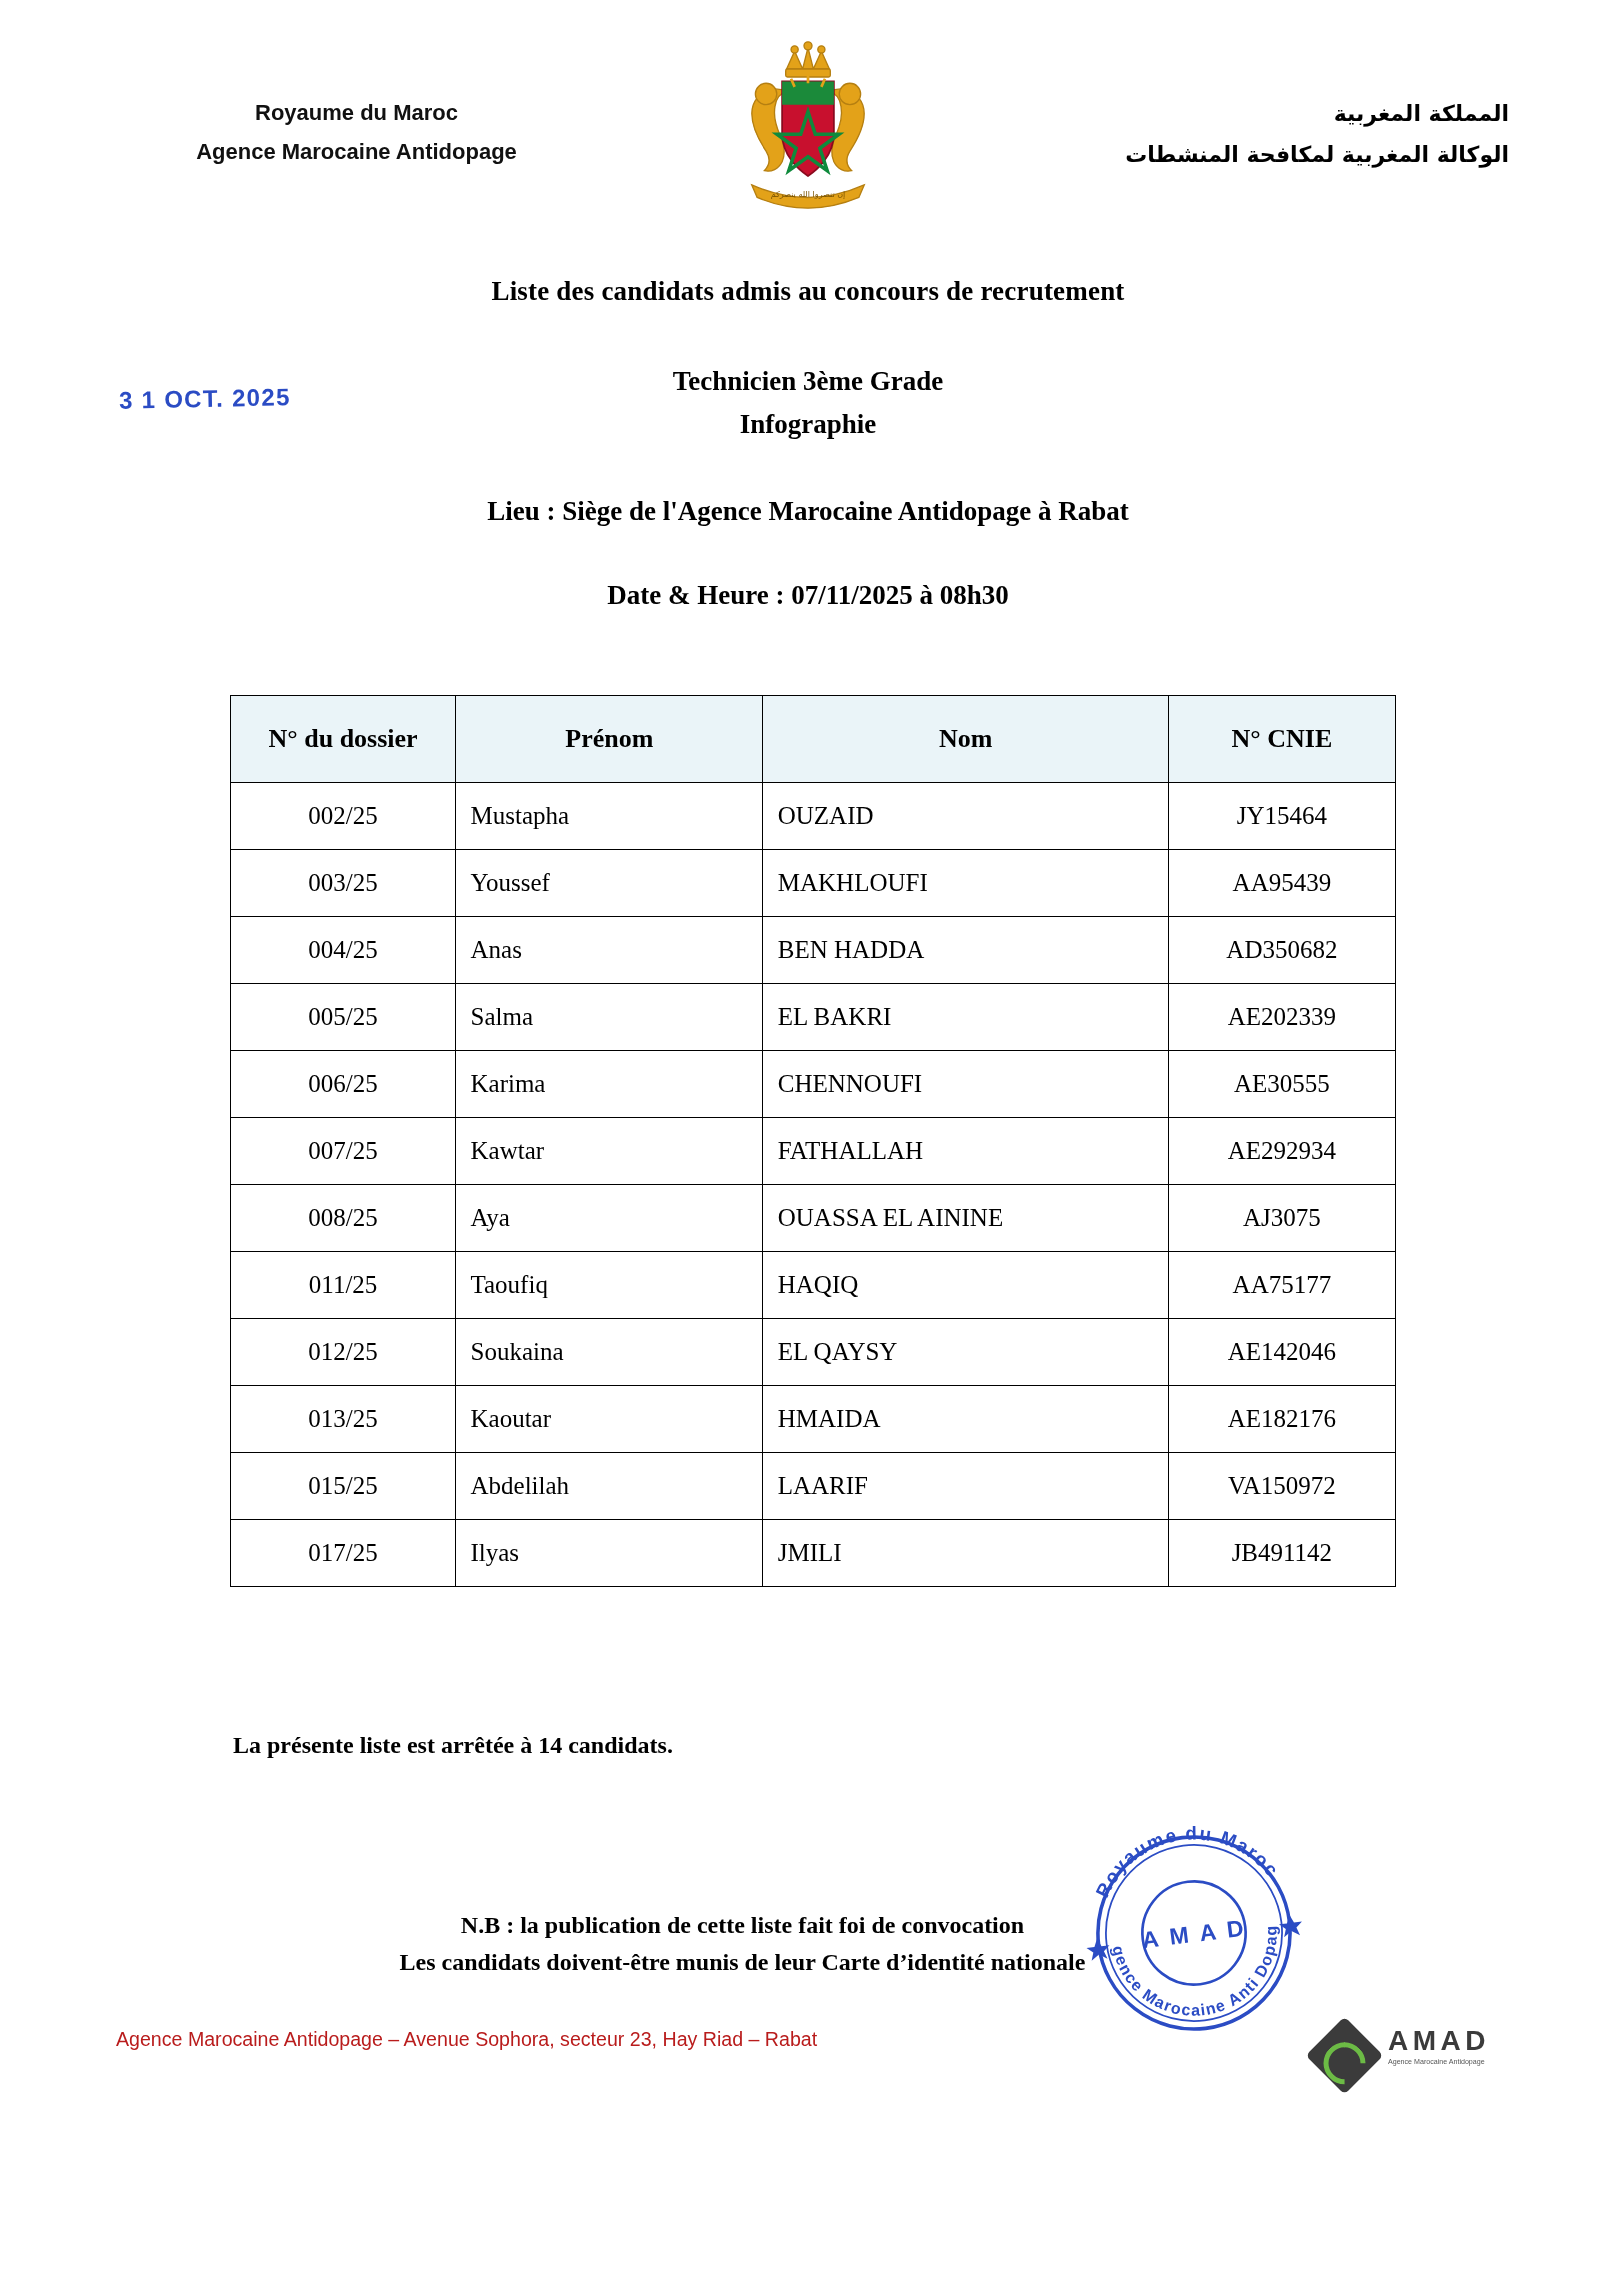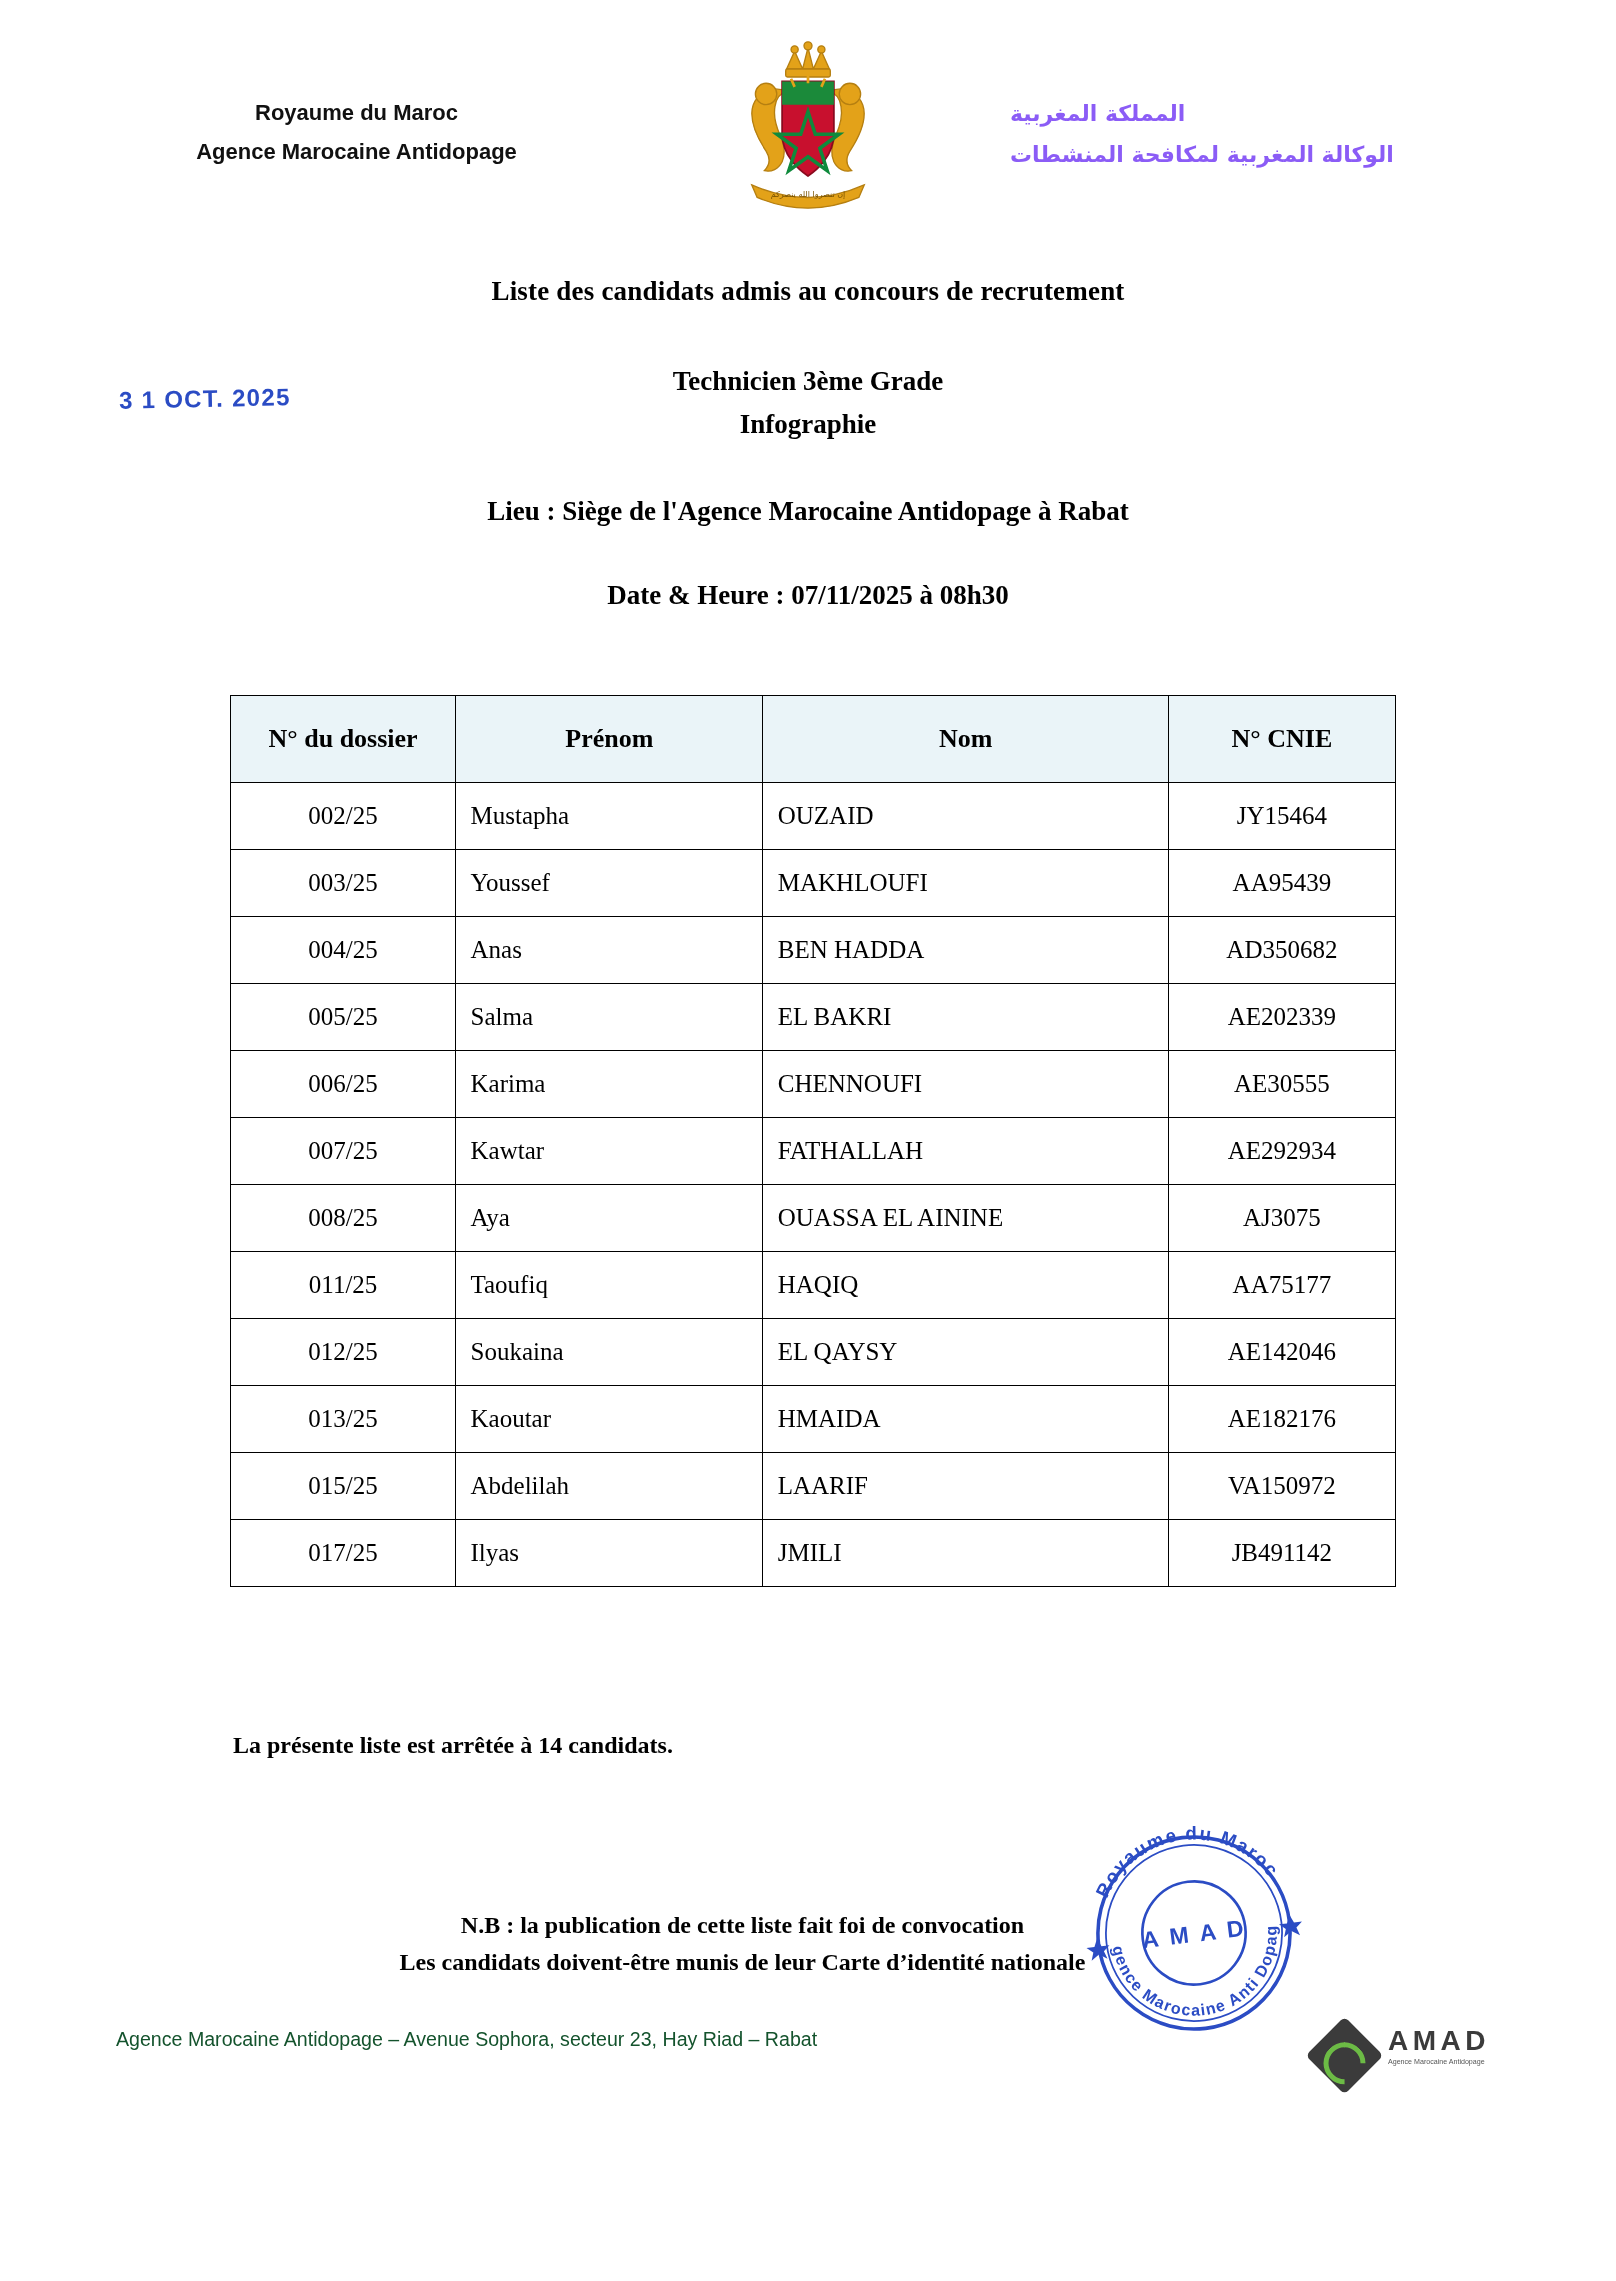--- a/index.html
+++ b/index.html
@@ -41,27 +41,27 @@
     font-weight: bold;
     font-size: 22px;
     line-height: 39px;
     color: #111;
   }
   .header-right {
     position: absolute;
     right: 107px;
     top: 12.5px;
     width: 499px;
-    text-align: left;
+    text-align: right;
     direction: rtl;
     font-family: "DejaVu Sans", sans-serif;
     font-weight: bold;
     font-size: 22px;
     line-height: 41px;
-    color: #8b5cf6;
+    color: #000000;
   }
   .emblem {
     position: absolute;
     left: 50%;
     top: -45px;
     transform: translateX(-50%);
     width: 223px;
     height: 192px;
   }
 
@@ -173,21 +173,21 @@
   }
 
   
   .footer {
     position: absolute;
     top: 2023px;
     left: 116px;
     font-family: "Liberation Sans", sans-serif;
     font-size: 19.6px;
     line-height: 32px;
-    color: #14532d;
+    color: #b91c1c;
     text-align: center;
   }
 
   
   .stamp {
     position: absolute;
     left: 1065px;
     top: 1804px;
     width: 258px;
     height: 258px;

